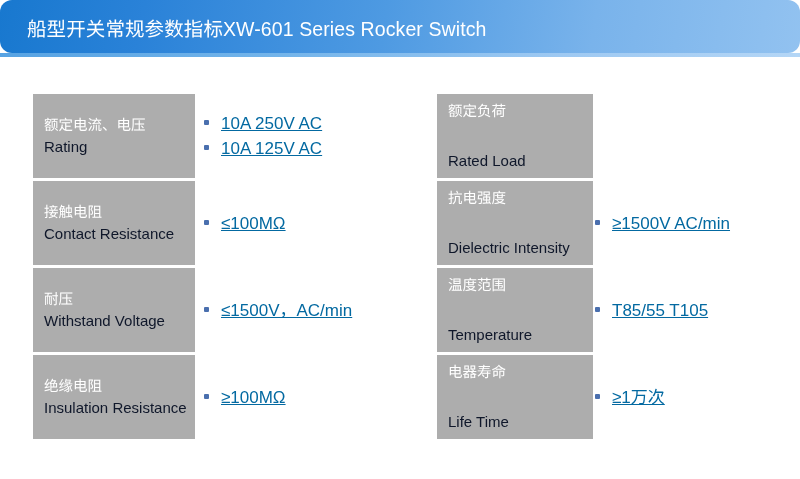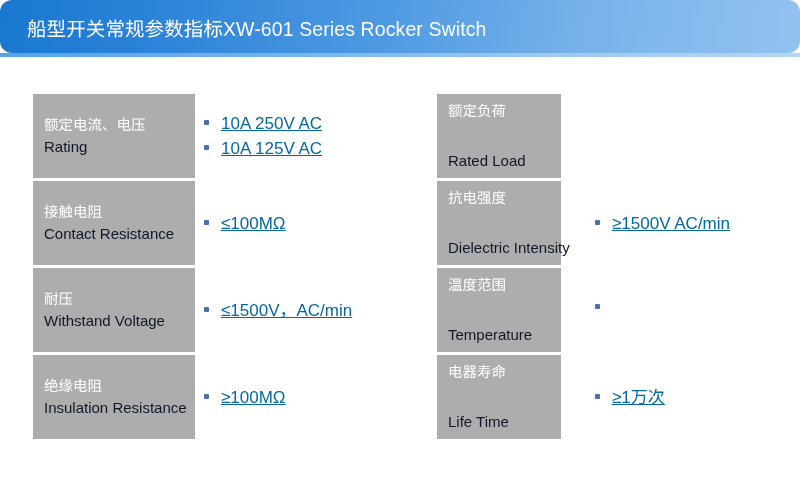--- a/index.html
+++ b/index.html
@@ -74,21 +74,21 @@
     top: 0;
     height: 84px;
     background: #adadad;
     box-sizing: border-box;
     display: flex;
     flex-direction: column;
     justify-content: center;
     padding-left: 11px;
   }
   .spec-column.left  .label-cell { width: 162px; }
-  .spec-column.right .label-cell { width: 124px; gap: 28px; }
+  .spec-column.right .label-cell { width: 156px; gap: 28px; }
 
   .label-cn {
     font-size: 14.5px;
     line-height: 22px;
     color: #ffffff;
     white-space: nowrap;
   }
   .label-en {
     font-size: 15px;
     line-height: 22px;
@@ -223,20 +223,21 @@
     </div>
 
     <div class="spec-row">
       <div class="label-cell">
         <div class="label-cn">温度范围</div>
         <div class="label-en">Temperature</div>
       </div>
       <div class="value-cell">
         <div class="value-item">
           <span class="bullet"></span>
+          <span class="value-text">T85/55 T105</span>
         </div>
       </div>
     </div>
 
     <div class="spec-row">
       <div class="label-cell">
         <div class="label-cn">电器寿命</div>
         <div class="label-en">Life Time</div>
       </div>
       <div class="value-cell">

